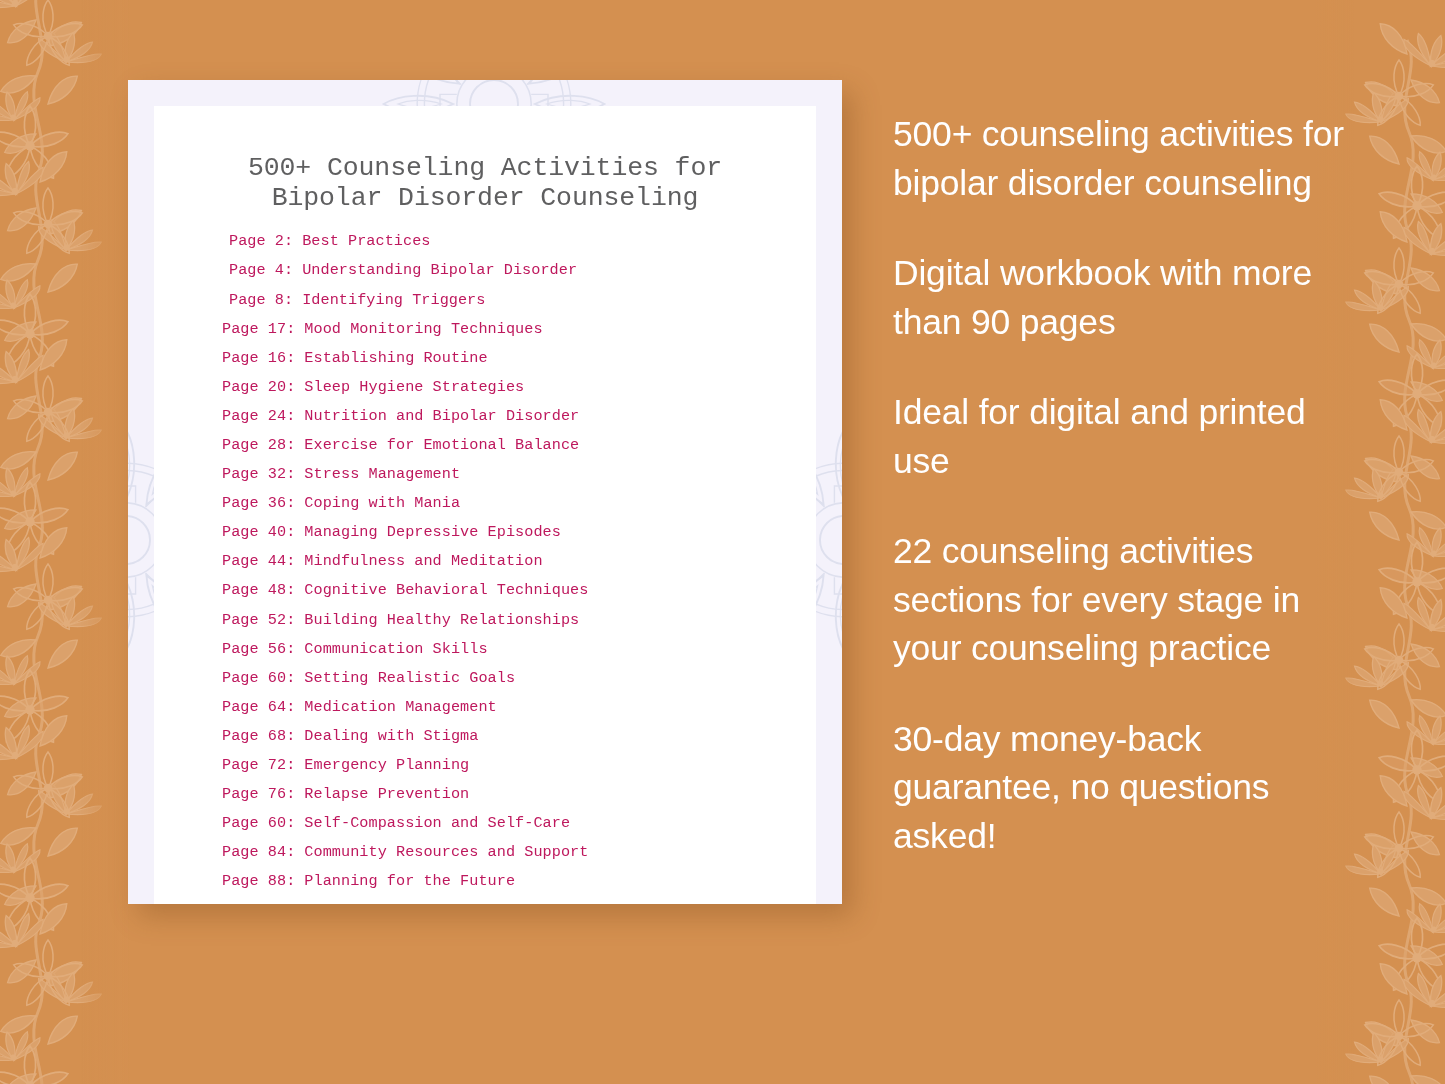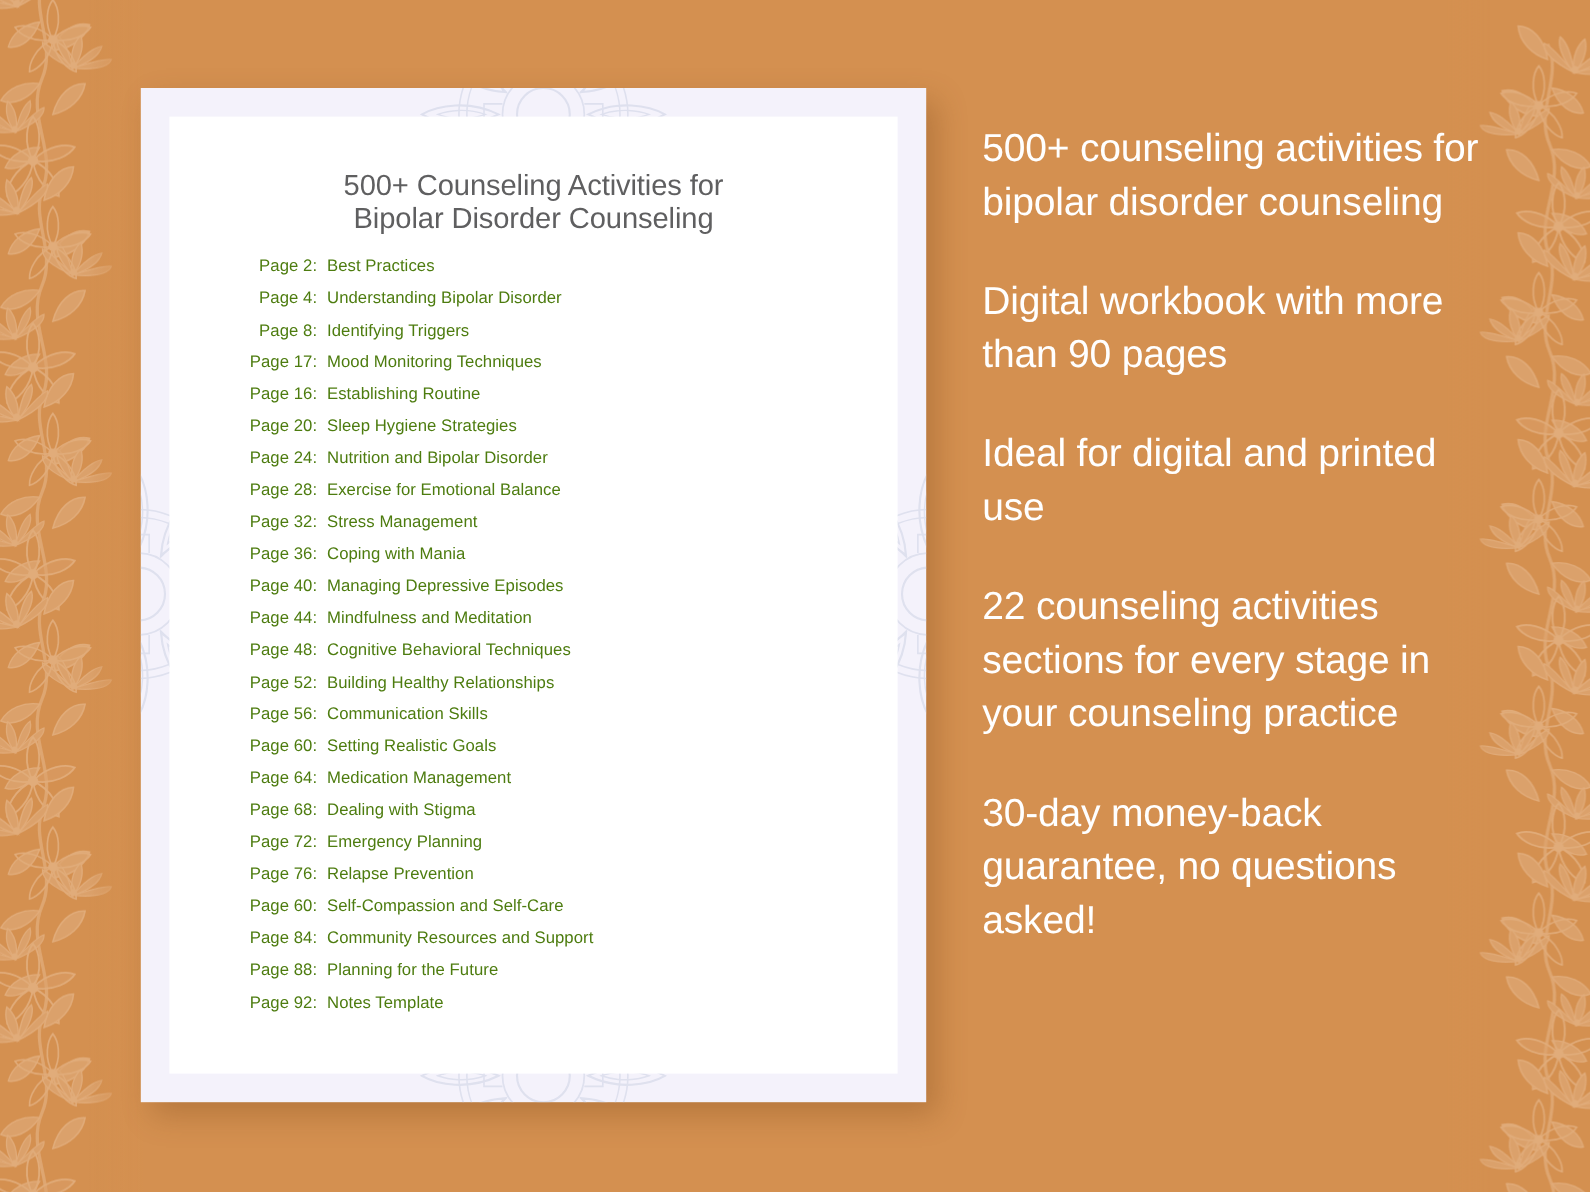--- a/index.html
+++ b/index.html
@@ -43,24 +43,25 @@
     background:linear-gradient(to left, rgba(212,144,80,0) 0%, rgba(212,144,80,0) 70%, rgba(212,144,80,.7) 95%, #d49050 100%);
     pointer-events:none;
   }
 
   
   .card {
     position:absolute;
     left:128px;
     top:80px;
     width:714px;
-    height:922px;
+    height:824px;
     background:#f4f2fb;
     box-shadow: 10px 12px 26px rgba(120,70,25,.33);
     overflow:hidden;
+    font-family:Liberation Mono, monospace;
   }
 
   
   .mandala {
     position:absolute;
     opacity:.5;
     pointer-events:none;
   }
   .mandala-top    { top:-96px;  left:246px; width:240px; height:240px; }
   .mandala-bottom { bottom:-96px; left:246px; width:240px; height:240px; }
@@ -96,21 +97,21 @@
   }
 
   .toc {
     list-style:none;
     margin:14px 0 0 68px;
   }
 
   .toc-row {
     display:flex;
     align-items:baseline;
-    color:#4d7c0f;
+    color:#be185d;
     font-size:15.2px;
     line-height:29.1px;
     letter-spacing:.05px;
     white-space:nowrap;
   }
 
   .toc-page {
     display:inline-block;
     min-width:62px;
     text-align:right;

